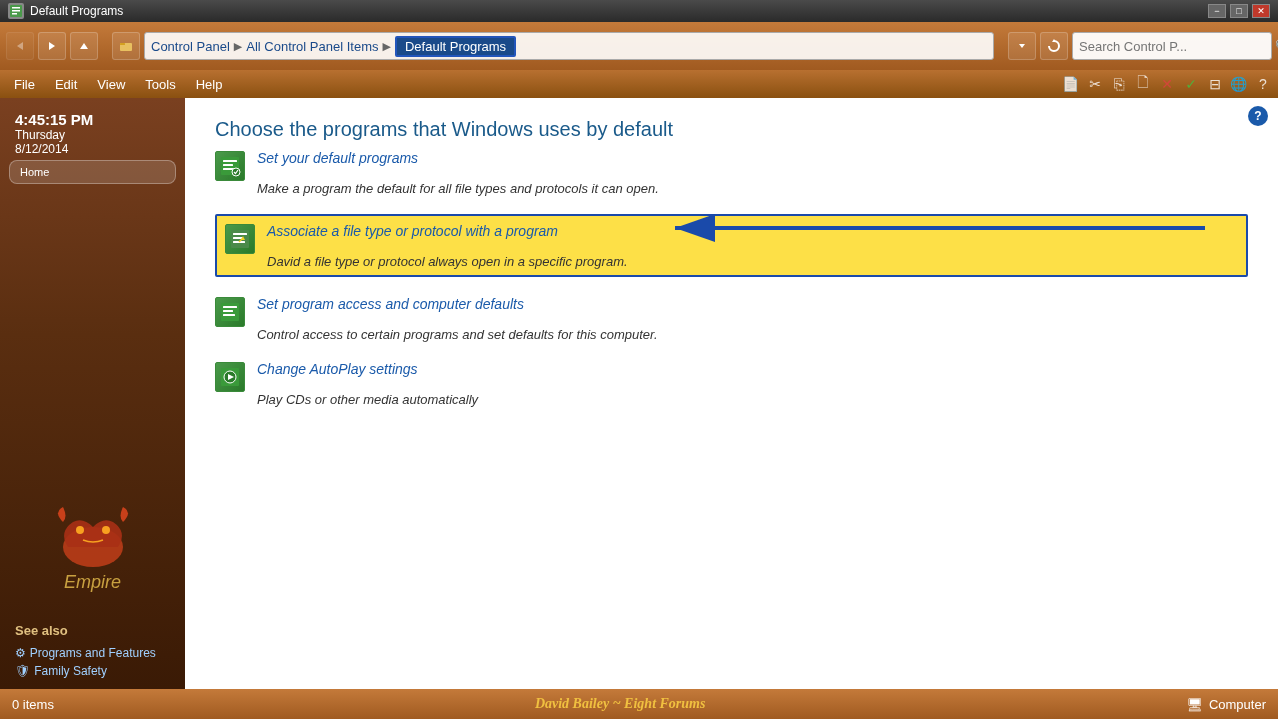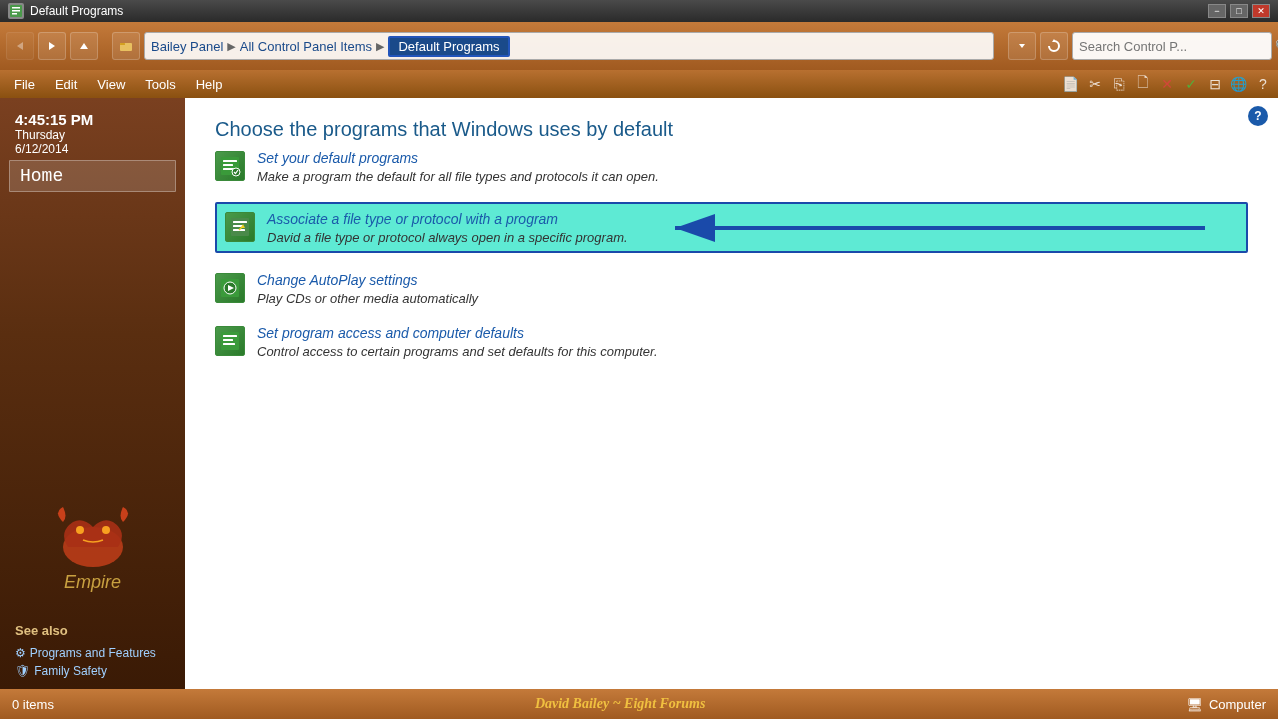--- a/index.html
+++ b/index.html
@@ -87,28 +87,27 @@
       width: 185px;
       background: linear-gradient(to bottom, #7a4020 0%, #5a2e10 40%, #3a1a05 100%);
       display: flex;
       flex-direction: column;
       padding: 9px;
       position: relative;
     }
     .sidebar-home-btn {
       background: rgba(255,255,255,0.15);
       border: 1px solid rgba(255,255,255,0.3);
-      border-radius: 1px;
+      border-radius: 8px;
       padding: 5px 10px;
       color: #fff;
-      font-size: 18px;
+      font-size: 11px;
       cursor: pointer;
       text-align: left;
       margin-bottom: 10px;
-      font-family: Liberation Mono, monospace;
     }
     .sidebar-clock {
       color: #fff;
       font-size: 13px;
       padding: 4px 6px;
     }
     .sidebar-clock .time { font-size: 15px; font-weight: bold; }
     .sidebar-clock .day { font-size: 12px; }
     .sidebar-clock .date { font-size: 12px; }
 
@@ -151,28 +150,28 @@
       border-radius: 2px;
       display: flex;
       align-items: center;
       justify-content: center;
       color: #fff;
       font-size: 14px;
       margin-top: 2px;
     }
     .program-content { flex: 1; font-style: italic; }
     .program-link { color: #1a5aaa; font-size: 14px; cursor: pointer; text-decoration: none; }
-    .program-desc { color: #333; font-size: 13px; margin-top: 2px; }
+    .program-desc { color: #333; font-size: 13px; margin-top: 14px; }
 
     
     .highlighted {
       border: 2px solid #1a4aaa;
       border-radius: 2px;
       padding: 6px 8px;
-      background: #5eead4;
+      background: #fde047;
       margin-bottom: 18px;
     }
     .highlighted .program-item { margin-bottom: 0; }
 
     
     .arrow-annotation {
       position: absolute;
       top: 0;
       left: 0;
       width: 100%;
@@ -257,21 +256,21 @@
       </svg>
   </div>
   <div style="width:6px;"></div>
   <div class="nav-btn">
     <svg width="14" height="14" viewBox="0 0 14 14">
         <rect x="1" y="4" width="12" height="8" rx="1" fill="#e8c060"></rect>
         <rect x="1" y="4" width="5" height="2" rx="0.5" fill="#d4a020"></rect>
       </svg>
   </div>
   <div class="breadcrumb-bar">
-    <span class="breadcrumb-item">Bailey Panel</span>
+    <span class="breadcrumb-item">Control Panel</span>
     <span class="breadcrumb-sep">▶</span>
     <span class="breadcrumb-item">All Control Panel Items</span>
     <span class="breadcrumb-sep">▶</span>
     <span class="breadcrumb-current">Default Programs</span>
   </div>
   <div style="width:6px;"></div>
   <div class="nav-btn">
     <svg width="10" height="10" viewBox="0 0 10 10">
         <polygon points="2,3 8,3 5,7" fill="#fff"></polygon>
       </svg>
@@ -306,21 +305,21 @@
     <span class="tool-icon">?</span>
   </div>
 </div>
 
 <div class="main-layout">
 
   <div class="sidebar">
     <div class="sidebar-clock">
       <div class="time">4:45:15 PM</div>
       <div class="day">Thursday</div>
-      <div class="date">6/12/2014</div>
+      <div class="date">8/12/2014</div>
     </div>
 
     <button class="sidebar-home-btn">Home</button>
 
     <div class="sidebar-logo">
       <div class="dragon-area">
         <svg width="110" height="70" viewBox="0 0 110 70">
 
           <ellipse cx="55" cy="45" rx="30" ry="20" fill="#c8401a" opacity="0.8"></ellipse>
           <path d="M30 45 Q20 30 35 20 Q45 15 55 25 Q65 15 75 20 Q90 30 80 45" fill="#a83015" opacity="0.9"></path>
@@ -384,42 +383,42 @@
           <a class="program-link">Associate a file type or protocol with a program</a>
           <div class="program-desc">David a file type or protocol always open in a specific program.</div>
         </div>
       </div>
     </div>
 
     <div class="program-item">
       <div class="program-icon">
         <svg width="22" height="22" viewBox="0 0 22 22">
           <rect x="2" y="2" width="18" height="18" rx="1" fill="#3a9a3a"></rect>
-          <circle cx="11" cy="11" r="6" fill="#2a7a2a" stroke="#fff" stroke-width="1"></circle>
-          <polygon points="9,8 9,14 15,11" fill="#fff"></polygon>
+          <rect x="4" y="5" width="14" height="2" fill="#fff" rx="0.5"></rect>
+          <rect x="4" y="9" width="10" height="2" fill="#fff" rx="0.5"></rect>
+          <rect x="4" y="13" width="12" height="2" fill="#fff" rx="0.5"></rect>
         </svg>
       </div>
       <div class="program-content">
-        <a class="program-link">Change AutoPlay settings</a>
-        <div class="program-desc">Play CDs or other media automatically</div>
+        <a class="program-link">Set program access and computer defaults</a>
+        <div class="program-desc">Control access to certain programs and set defaults for this computer.</div>
       </div>
     </div>
 
     <div class="program-item">
       <div class="program-icon">
         <svg width="22" height="22" viewBox="0 0 22 22">
           <rect x="2" y="2" width="18" height="18" rx="1" fill="#3a9a3a"></rect>
-          <rect x="4" y="5" width="14" height="2" fill="#fff" rx="0.5"></rect>
-          <rect x="4" y="9" width="10" height="2" fill="#fff" rx="0.5"></rect>
-          <rect x="4" y="13" width="12" height="2" fill="#fff" rx="0.5"></rect>
+          <circle cx="11" cy="11" r="6" fill="#2a7a2a" stroke="#fff" stroke-width="1"></circle>
+          <polygon points="9,8 9,14 15,11" fill="#fff"></polygon>
         </svg>
       </div>
       <div class="program-content">
-        <a class="program-link">Set program access and computer defaults</a>
-        <div class="program-desc">Control access to certain programs and set defaults for this computer.</div>
+        <a class="program-link">Change AutoPlay settings</a>
+        <div class="program-desc">Play CDs or other media automatically</div>
       </div>
     </div>
 
     <svg class="arrow-annotation" style="position:absolute;top:0;left:0;width:100%;height:100%;pointer-events:none;">
 
       <line x1="1020" y1="130" x2="490" y2="130" stroke="#1a4aaa" stroke-width="4" marker-end="url(#arrowhead)"></line>
       <defs>
         <marker id="arrowhead" markerWidth="10" markerHeight="7" refX="10" refY="3.5" orient="auto">
           <polygon points="0 0, 10 3.5, 0 7" fill="#1a4aaa"></polygon>
         </marker>

